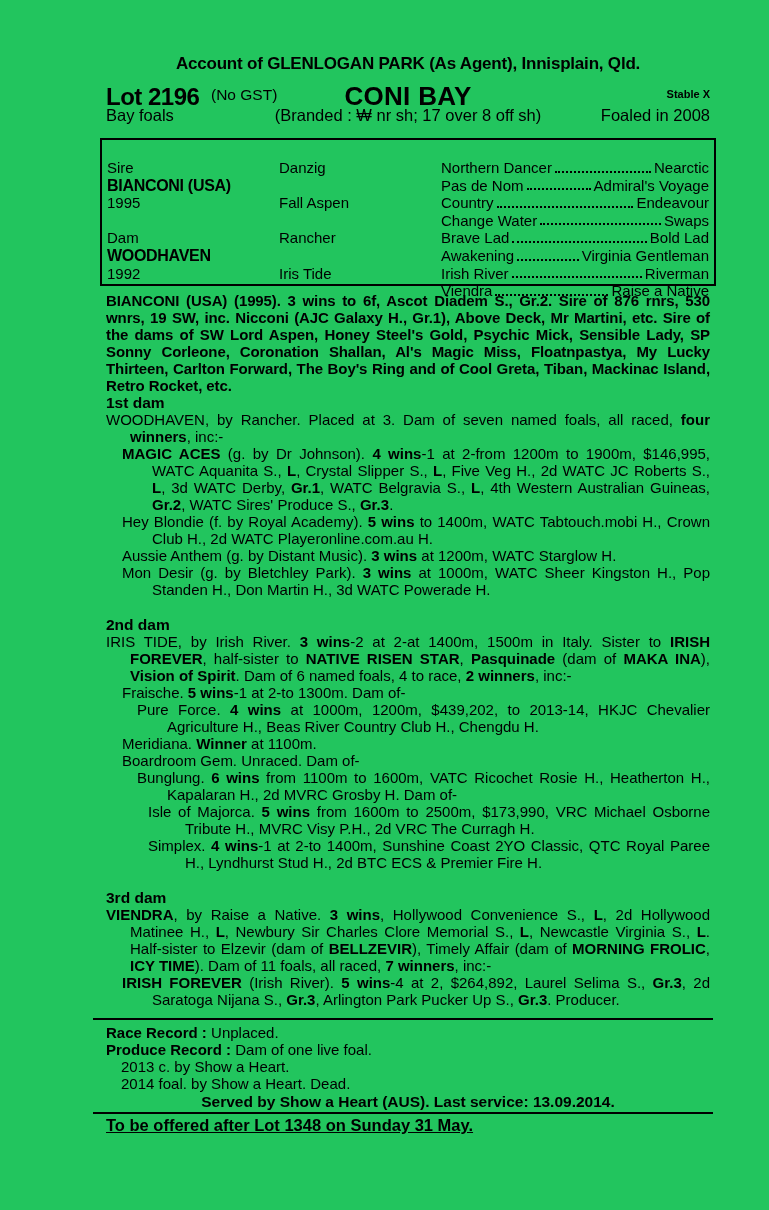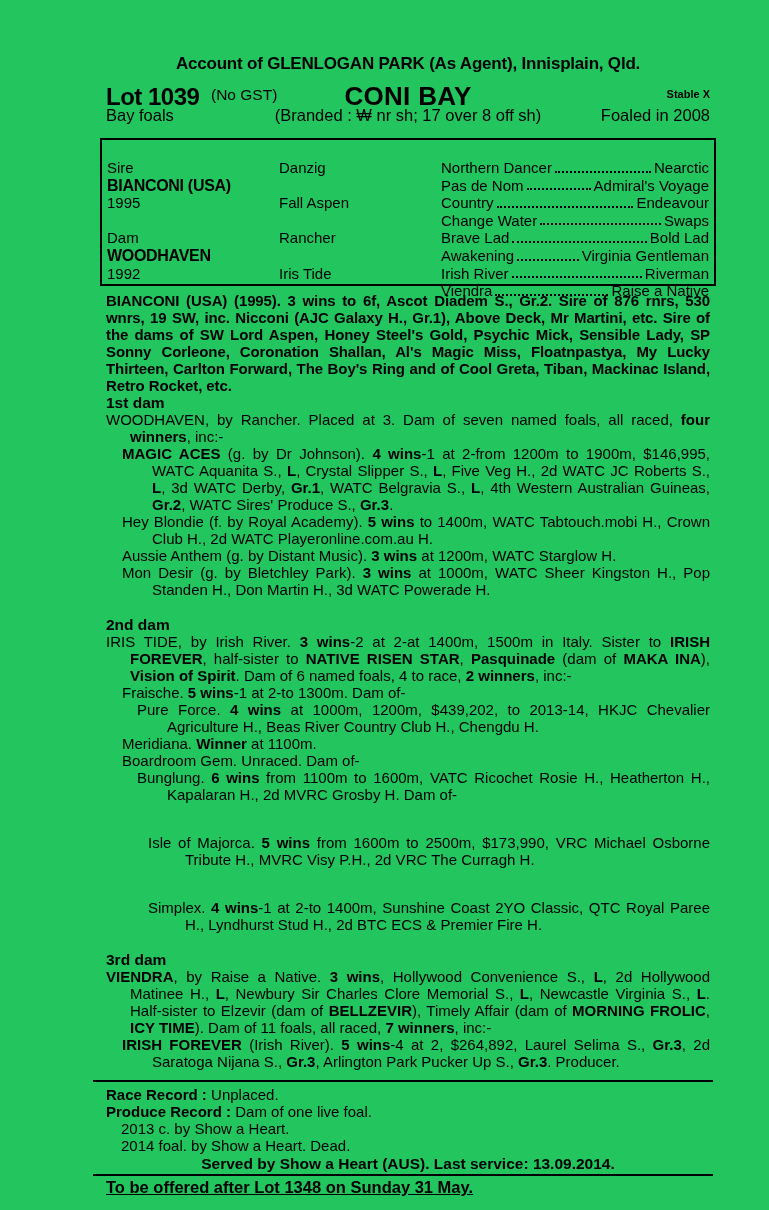--- a/index.html
+++ b/index.html
@@ -39,40 +39,40 @@
 
   
   .pt { margin:0; text-align:justify; }
   .bseg { font-weight:bold; }
   .sire-para { font-weight:bold; margin-top:6px; letter-spacing:-0.1px; }
   .h-dam { font-weight:bold; text-align:left; font-size:15.5px; }
   .gap { margin-top:18px; }
   .p-d0 { padding-left:24px; text-indent:-24px; }
   .p-f1 { padding-left:46px; text-indent:-30px; }
   .p-f2 { padding-left:61px; text-indent:-30px; }
-  .p-f3 { padding-left:79px; text-indent:-37px;margin-top:31px; }
+  .p-f3 { padding-left:79px; text-indent:-37px; }
 
   
   .rule { border:none; border-top:2px solid #000; margin:10px 0 4px -13px; width:620px; }
   .rule2 { border:none; border-top:2px solid #000; margin:2px 0 3px -13px; width:620px; }
   .rr { margin:0; }
   .pe { margin:0; padding-left:15px; }
   .served { margin:1px 0 0 0; text-align:center; font-weight:bold; font-size:15.5px; }
   .offered { margin:0; text-align:left; font-weight:bold; font-size:16.5px; text-decoration:underline; }
 </style>
 </head>
 <body>
 
 <div class="page">
   <div class="content">
 
     <div class="account">Account of GLENLOGAN PARK (As Agent), Innisplain, Qld.</div>
 
     <div class="lot-row">
-      <span class="lot">Lot 1039</span>
+      <span class="lot">Lot 2196</span>
       <span class="gst">(No GST)</span>
       <span class="horse">CONI BAY</span>
       <span class="stable">Stable X</span>
     </div>
 
     <div class="desc-row">
       <span class="bay">Bay foals</span>
       <span class="branded">(Branded : ₩ nr sh; 17 over 8 off sh)</span>
       <span class="foaled">Foaled in 2008</span>
     </div>

